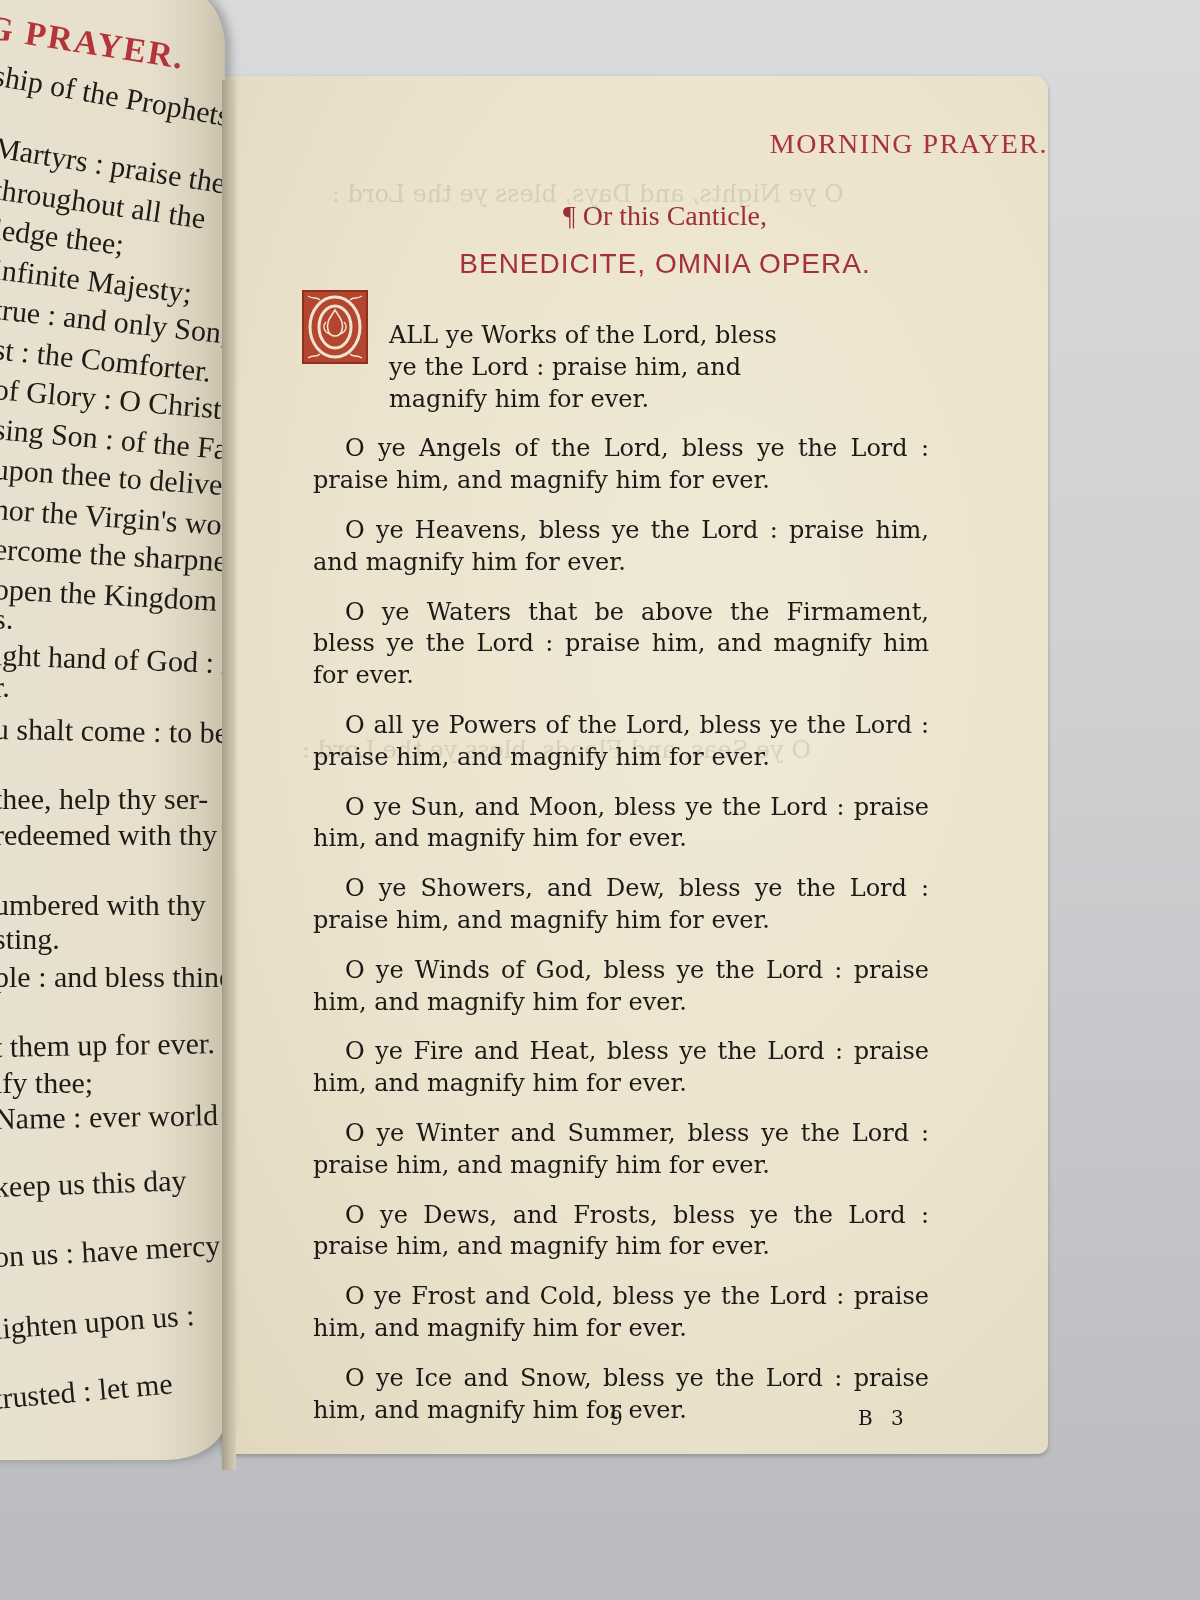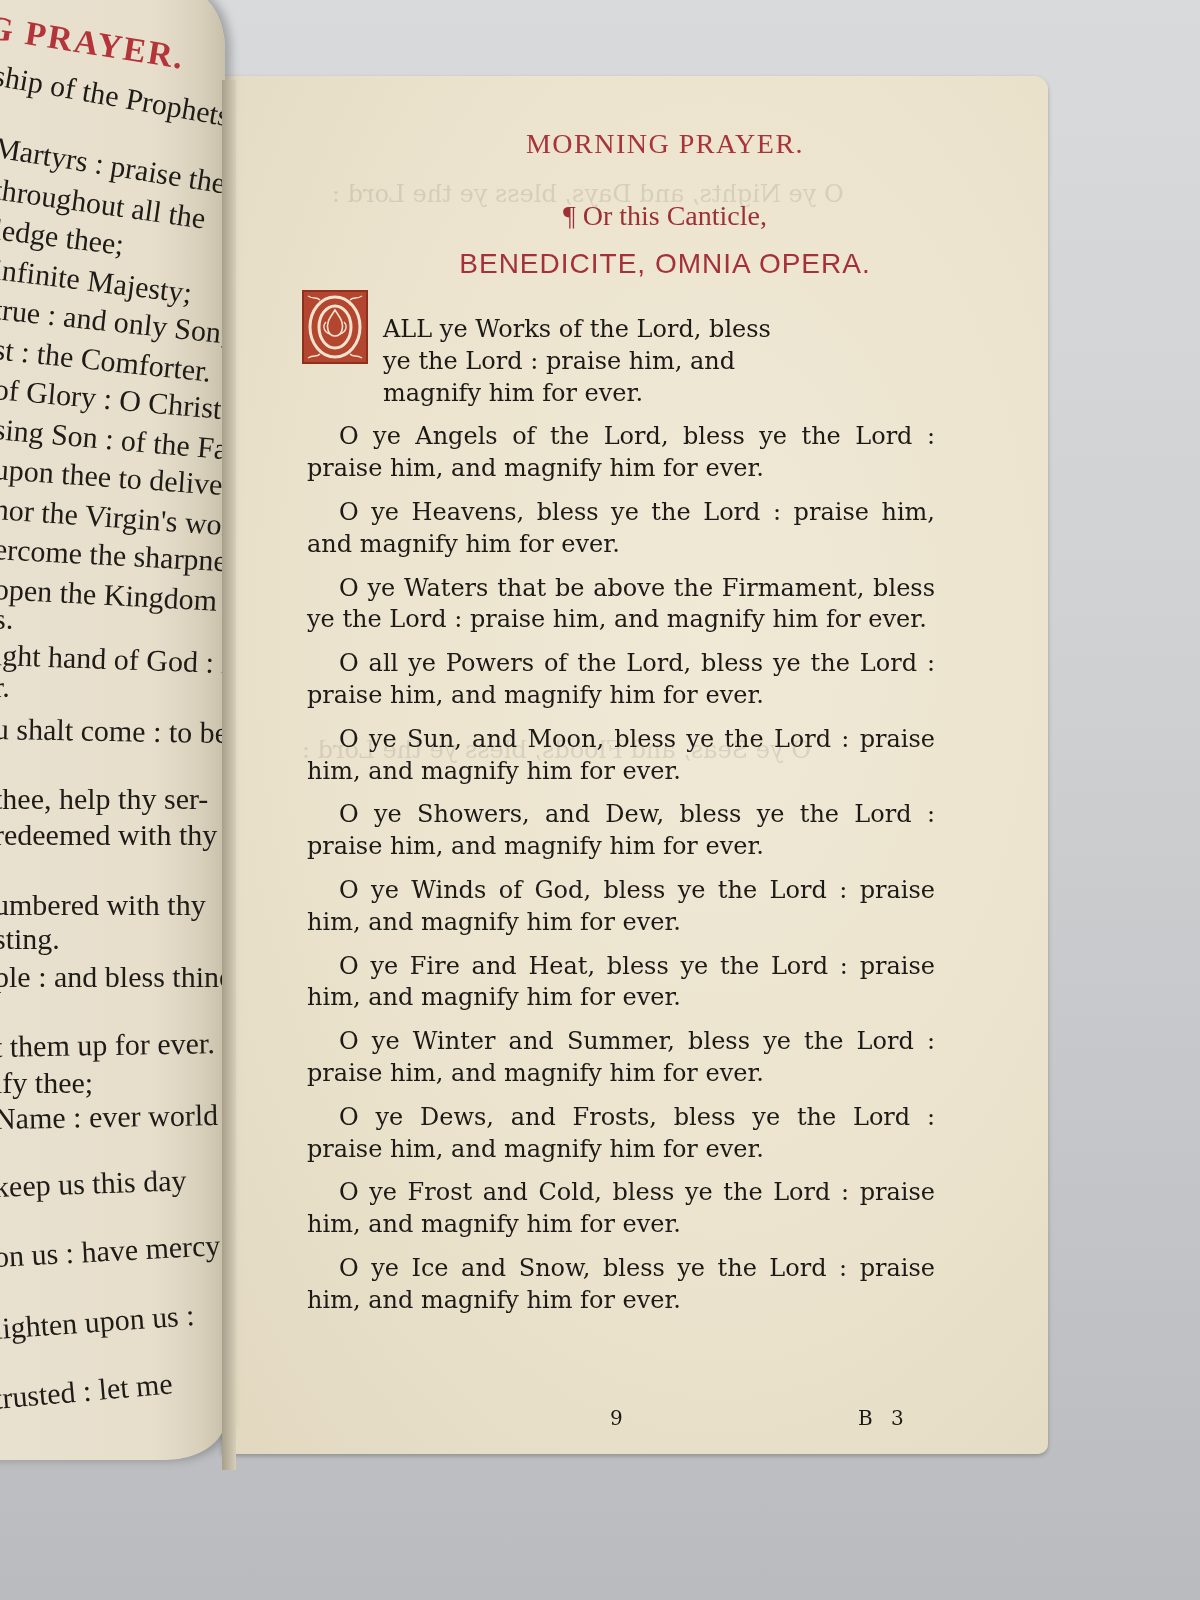--- a/index.html
+++ b/index.html
@@ -39,21 +39,21 @@
       border-radius: 0 8px 8px 0;
     }
     .right-page {
       position: absolute; left: 222px; top: 76px; width: 826px; height: 1378px;
       background: radial-gradient(ellipse at 60% 40%, #f0e9d6 0%, #ebe3cd 55%, #e2d8c0 100%);
       border-top-right-radius: 14px;
       border-bottom-right-radius: 10px;
       box-shadow: 0 2px 4px rgba(0,0,0,0.25);
     }
     .running-head {
-      position: absolute; left: 0; right: 0; top: 52px; text-align: center;
+      position: absolute; left: 0; right: 0; top: 52px; text-align: right;
       color: #a8333a; font-family: "Liberation Serif", serif; font-size: 28px;
       letter-spacing: 1.5px; padding-left: 60px;
     }
     .rubric {
       position: absolute; left: 0; right: 0; top: 124px; text-align: center;
       color: #9d2f36; font-family: "Liberation Serif", serif; font-size: 28px;
       padding-left: 60px;
     }
     .canticle-title {
       position: absolute; left: 0; right: 0; top: 172px; text-align: center;
@@ -63,21 +63,21 @@
     .drop-cap {
       position: absolute; left: 80px; top: 214px; width: 62px; height: 70px;
       background: #b4452f; border: 2px solid #8e2f20;
     }
     .drop-cap svg { width: 100%; height: 100%; display: block; }
     .verses {
       position: absolute; left: 73px; top: 226px; width: 652px;
       color: #1d1916; font-family: "DejaVu Serif", serif; font-size: 24px;
       line-height: 31.8px; text-align: justify;
     }
-    .verse { text-indent: 32px; margin: 12px; }
+    .verse { text-indent: 32px; margin: 18px; }
     .verse.first { text-indent: 0; }
     .verse.first .first-lines { display: block; padding-left: 76px; }
     .page-number {
       position: absolute; left: 388px; top: 1330px; font-size: 20px; color: #1d1916;
     }
     .signature {
       position: absolute; left: 636px; top: 1330px; font-size: 20px; color: #1d1916;
       letter-spacing: 6px;
     }
     .show-through {

